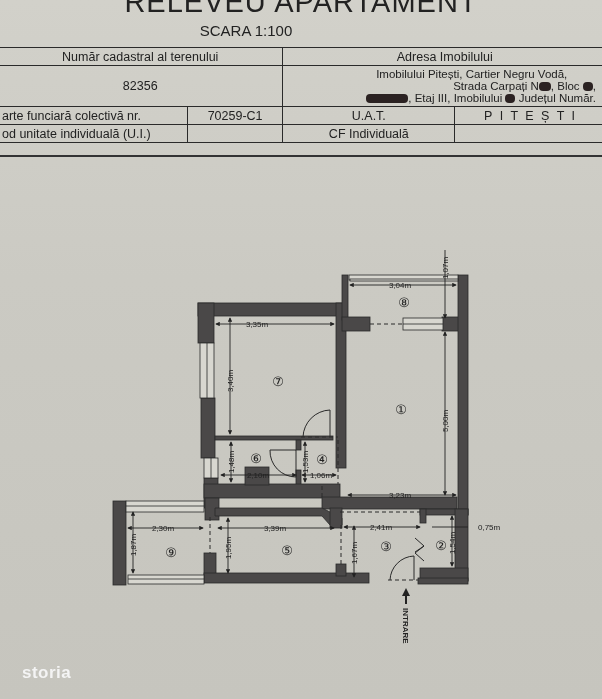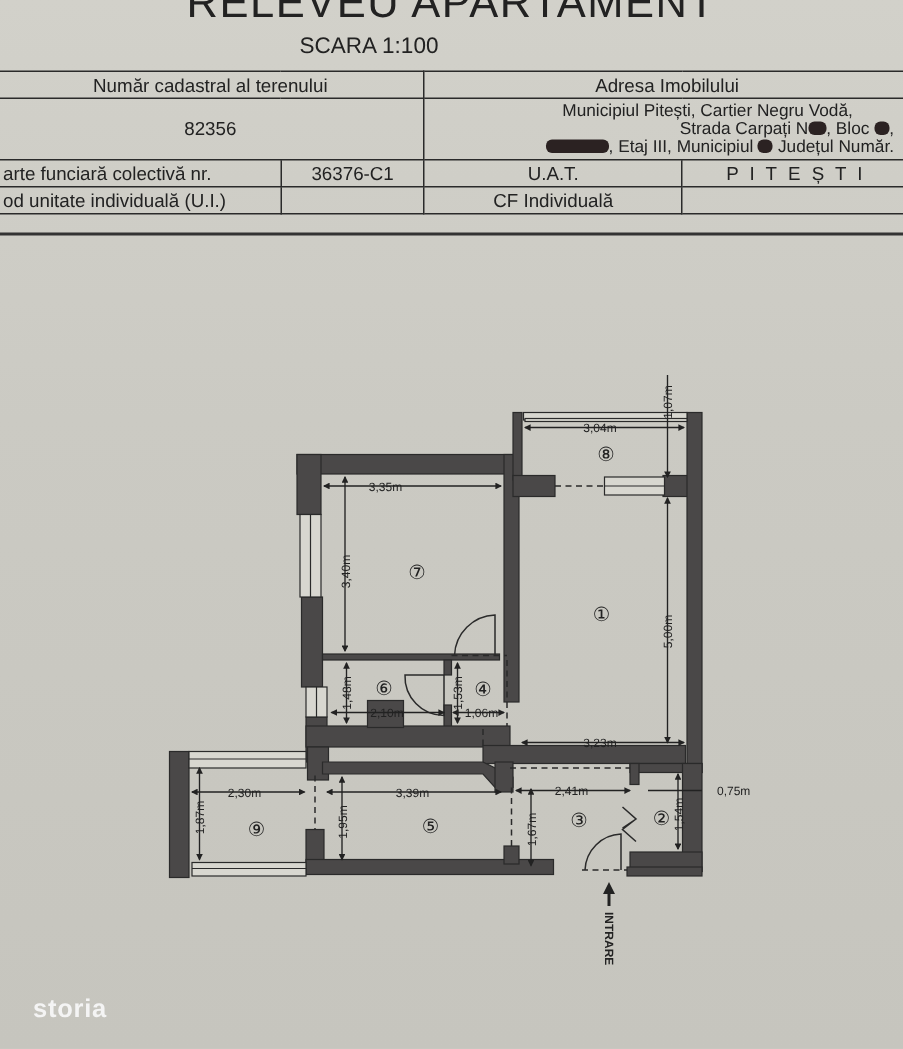--- a/index.html
+++ b/index.html
@@ -54,28 +54,28 @@
       <col style="width:152px">
     </colgroup>
   <tbody>
       <tr>
     <td colspan="2">Număr cadastral al terenului</td>
     <td colspan="2">Adresa Imobilului</td>
   </tr>
   <tr>
     <td colspan="2" style="height:40px">82356</td>
     <td colspan="2" class="addr" style="text-align:right;padding-right:10px">
-      <div style="text-align:center;padding-left:60px">Municipiul Pitești, Cartier Negru Vodă,</div>
+      <div style="text-align:center;padding-left:60px">Imobilului Pitești, Cartier Negru Vodă,</div>
       <div style="text-align:right;padding-left:60px"><span>Strada Carpați N</span><span class="redact" style="width:12px"></span><span>, Bloc</span> <span class="redact" style="width:10px"></span>,</div>
-      <div><span class="redact" style="width:42px"></span><span>, Etaj III, Municipiul</span> <span class="redact" style="width:10px"></span> <span>Județul Număr.</span></div>
+      <div><span class="redact" style="width:42px"></span><span>, Etaj III, Imobilului</span> <span class="redact" style="width:10px"></span> <span>Județul Număr.</span></div>
     </td>
   </tr>
   <tr>
     <td style="text-align:left">arte funciară colectivă nr.</td>
-    <td>36376-C1</td>
+    <td>70259-C1</td>
     <td>U.A.T.</td>
     <td style="letter-spacing:2px">P I T E Ș T I</td>
   </tr>
   <tr>
     <td style="text-align:left">od unitate individuală (U.I.)</td>
     <td></td>
     <td>CF Individuală</td>
     <td></td>
   </tr>
 </tbody>

